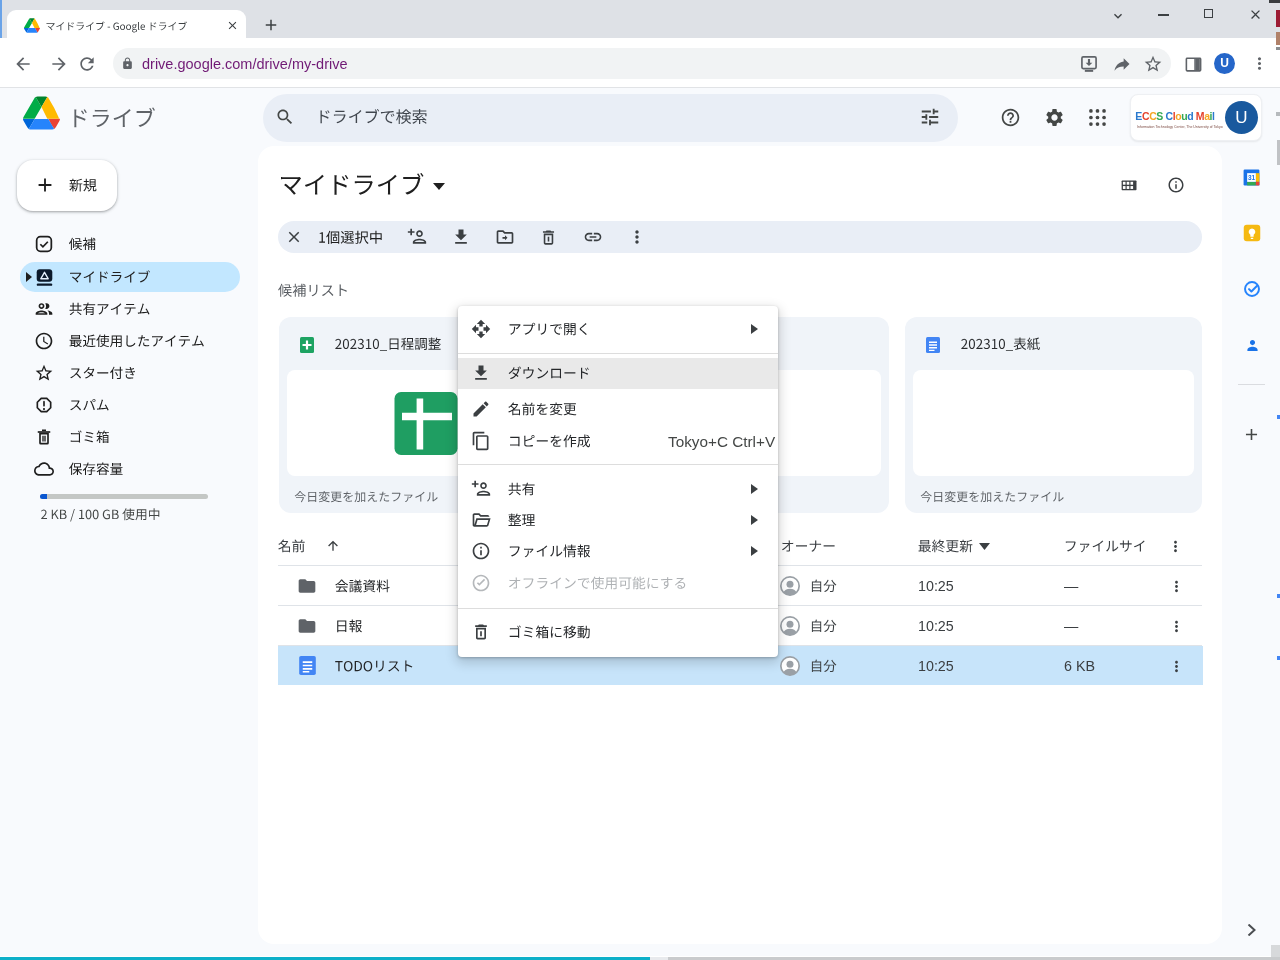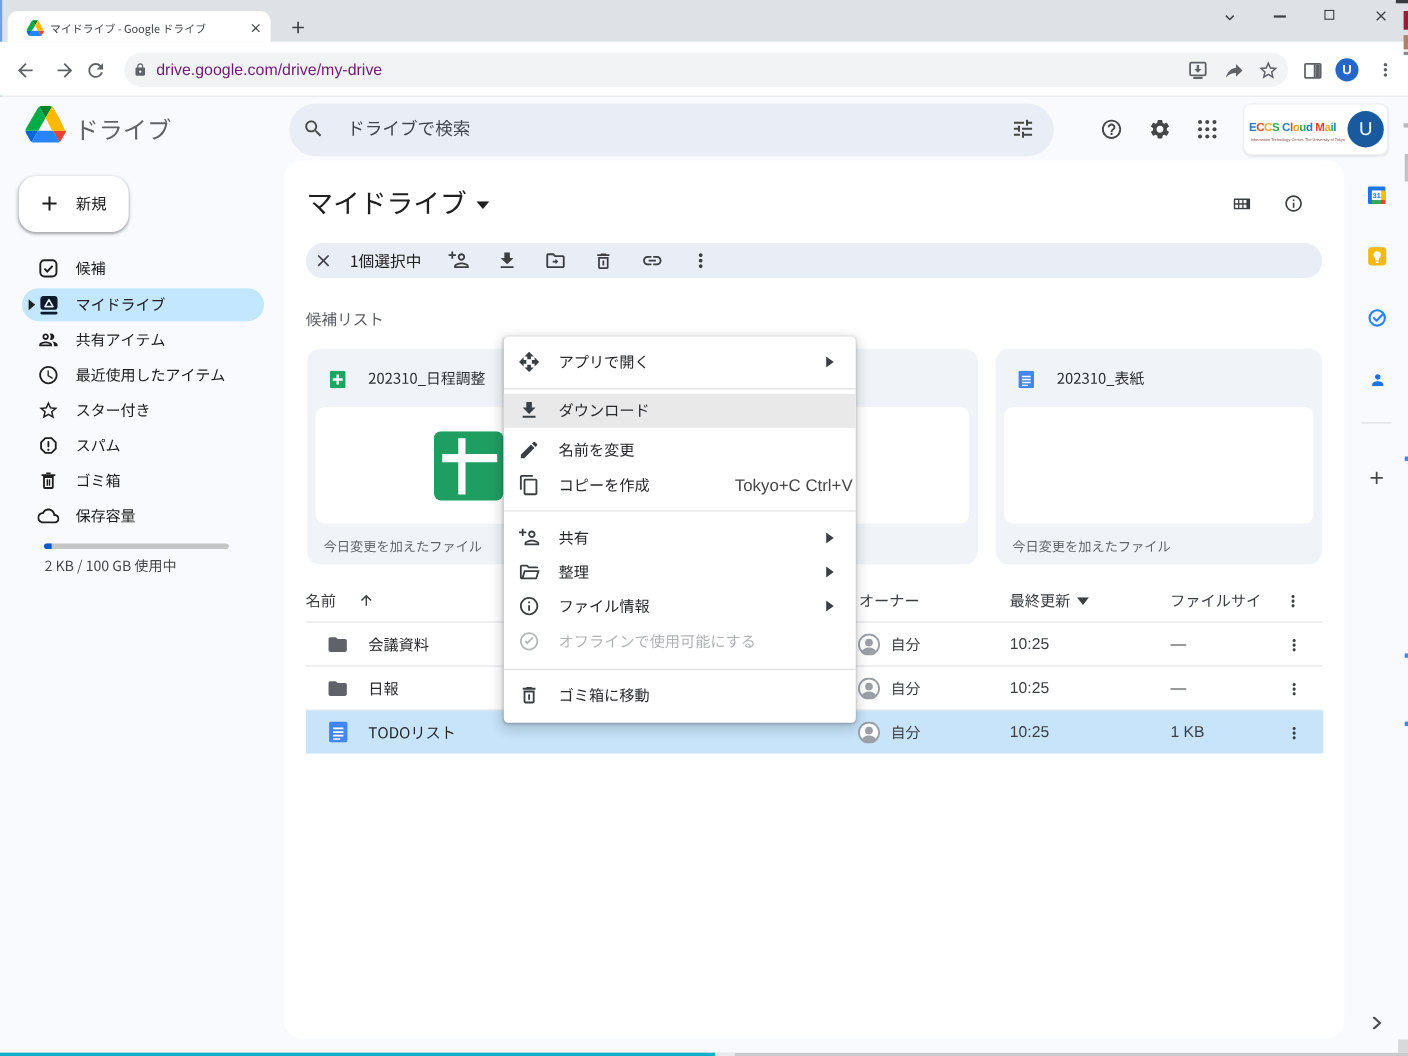--- a/index.html
+++ b/index.html
@@ -347,21 +347,21 @@
     </svg>
 <svg style="position:absolute;left:780px;top:656px" width="20" height="20" viewBox="0 0 24 24">
 <circle cx="12" cy="12" r="11" fill="#fff" stroke="#9aa0a6" stroke-width="2"></circle>
 <circle cx="12" cy="9.8" r="4.2" fill="#9aa0a6"></circle>
       <path d="M12 15.2c-3.8 0-7 2-7.8 4.6A10.9 10.9 0 0 0 12 23c3.1 0 5.9-1.3 7.8-3.3-.8-2.6-4-4.5-7.8-4.5z" fill="#9aa0a6"></path>
     </svg>
 <svg style="position:absolute;left:804.8px;top:656.1px;" width="36.5" height="20.2">
       <path transform="translate(4.7 14.9)" d="M2.9 -6.5H10.7V-5.6H2.9ZM2.9 -3.6H10.7V-2.6H2.9ZM2.9 -0.6H10.7V0.3H2.9ZM2.2 -9.5H11.5V1H10.5V-8.5H3.2V1.1H2.2ZM6.1 -11.4 7.3 -11.2Q7.1 -10.6 6.9 -10Q6.6 -9.4 6.4 -8.9L5.5 -9.1Q5.6 -9.4 5.7 -9.8Q5.9 -10.2 6 -10.6Q6.1 -11 6.1 -11.4Z M16 -6.2H23.8V-5.3H16ZM23.4 -6.2H24.5Q24.5 -6.2 24.5 -6.1Q24.5 -6 24.5 -5.9Q24.5 -5.8 24.4 -5.7Q24.4 -4.2 24.3 -3.1Q24.2 -2 24.1 -1.2Q24 -0.5 23.9 -0.1Q23.8 0.3 23.6 0.5Q23.4 0.8 23.1 0.9Q22.9 1 22.5 1Q22.2 1 21.6 1Q21 1 20.4 1Q20.4 0.7 20.3 0.5Q20.2 0.2 20.1 -0Q20.7 0 21.3 0Q21.9 0 22.1 0Q22.3 0 22.4 0Q22.6 -0 22.7 -0.1Q22.9 -0.3 23 -0.9Q23.1 -1.6 23.2 -2.8Q23.3 -4 23.4 -6ZM17.9 -11.1 18.9 -10.8Q18.5 -9.6 17.8 -8.6Q17.1 -7.5 16.3 -6.7Q15.5 -5.8 14.7 -5.2Q14.6 -5.3 14.4 -5.4Q14.3 -5.6 14.1 -5.7Q13.9 -5.9 13.8 -6Q14.7 -6.5 15.4 -7.3Q16.2 -8.1 16.8 -9.1Q17.5 -10 17.9 -11.1ZM22.6 -11.1Q22.9 -10.4 23.4 -9.7Q23.9 -9 24.4 -8.3Q25 -7.7 25.5 -7.1Q26.1 -6.6 26.7 -6.2Q26.6 -6.1 26.4 -5.9Q26.2 -5.8 26.1 -5.6Q25.9 -5.4 25.8 -5.3Q25.3 -5.8 24.7 -6.4Q24.1 -7 23.5 -7.7Q23 -8.4 22.5 -9.2Q22 -10 21.6 -10.7ZM18.9 -6H20Q19.9 -4.8 19.6 -3.8Q19.4 -2.7 18.9 -1.8Q18.4 -0.9 17.5 -0.1Q16.6 0.6 15.2 1.1Q15.1 1 15 0.8Q14.9 0.7 14.8 0.5Q14.6 0.4 14.5 0.3Q15.9 -0.2 16.7 -0.8Q17.5 -1.5 17.9 -2.3Q18.4 -3.2 18.6 -4.1Q18.8 -5 18.9 -6Z" fill="#3b3f42"></path>
     </svg>
 <div style="position:absolute;left:918px;top:658px;font:14.3px 'Liberation Sans',sans-serif;color:#3b3f42">10:25</div>
-<div style="position:absolute;left:1064px;top:658px;font:14.3px 'Liberation Sans',sans-serif;color:#3b3f42">1 KB</div>
+<div style="position:absolute;left:1064px;top:658px;font:14.3px 'Liberation Sans',sans-serif;color:#3b3f42">6 KB</div>
 <svg style="position:absolute;left:1168px;top:658px" width="17" height="17" viewBox="0 0 24 24">
       <path d="M12 8c1.1 0 2-.9 2-2s-.9-2-2-2-2 .9-2 2 .9 2 2 2zm0 2c-1.1 0-2 .9-2 2s.9 2 2 2 2-.9 2-2-.9-2-2-2zm0 6c-1.1 0-2 .9-2 2s.9 2 2 2 2-.9 2-2-.9-2-2-2z" fill="#3b3f42"></path>
     </svg>
 <svg style="position:absolute;left:1242px;top:168px" width="19" height="19" viewBox="0 0 24 24">
 <rect x="2" y="2" width="20" height="20" rx="1.5" fill="#1a73e8"></rect>
 <path d="M17.5 6.5h4.5v11h-4.5z" fill="#fbbc04"></path>
       <path d="M6.5 17.5h11v4.5h-11z" fill="#34a853"></path>
 <path d="M17.5 17.5h4.5v4.5h-4.5z" fill="#ea4335"></path>
       <rect x="6.5" y="6.5" width="11" height="11" fill="#fff"></rect>
 <text x="12" y="15.2" font-family="Liberation Sans" font-size="8.2" font-weight="bold" fill="#1a73e8" text-anchor="middle">31</text>

